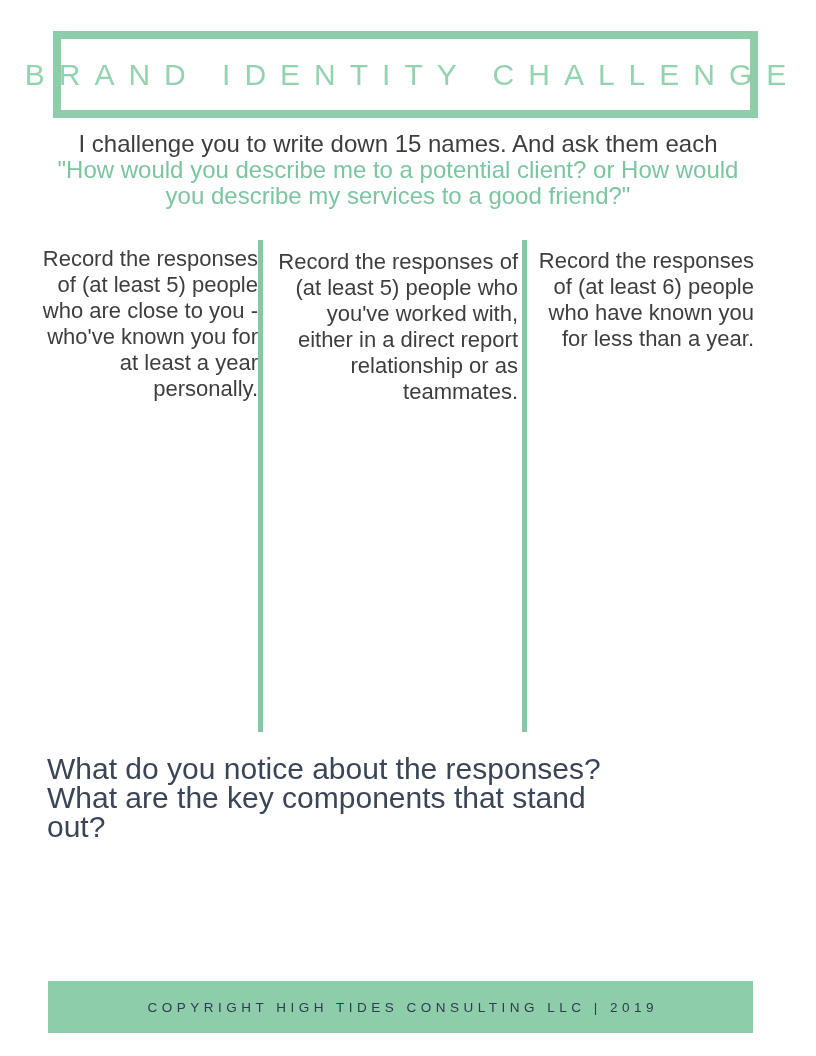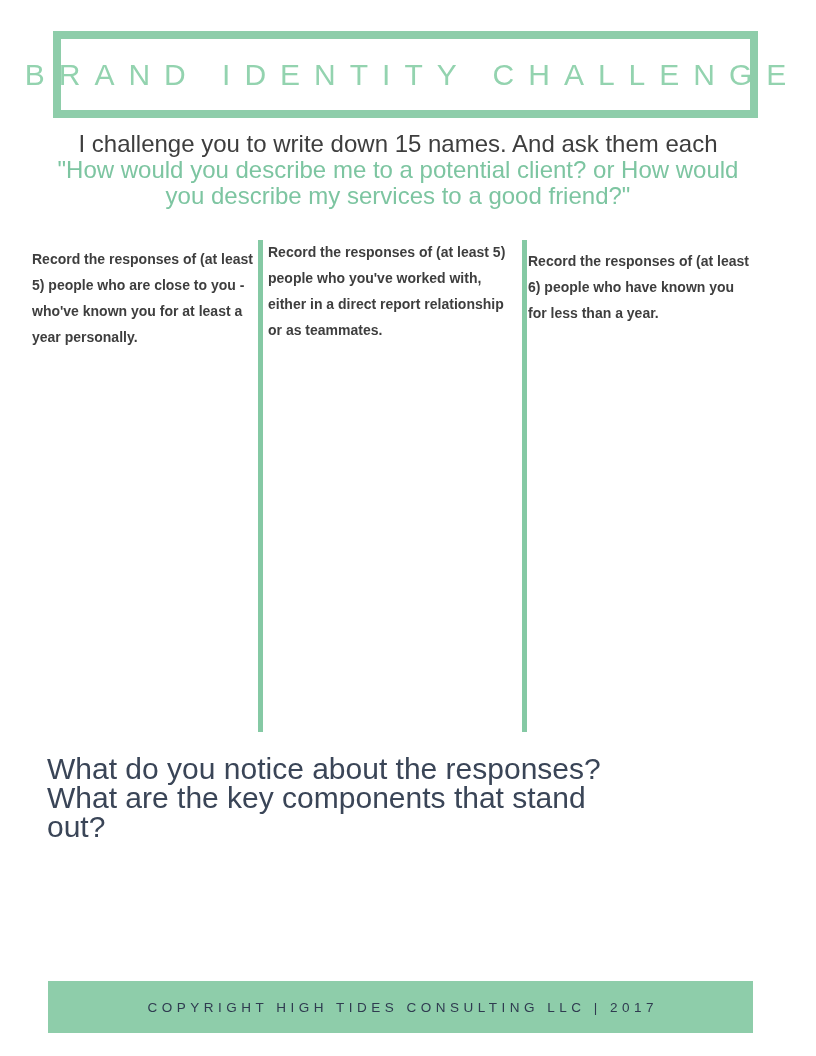--- a/index.html
+++ b/index.html
@@ -44,27 +44,26 @@
   }
   .intro .quote{color:var(--quote-green);}
   .divider{
     position:absolute;top:240px;width:5px;height:492px;
     background:var(--divider);
   }
   .divider.d1{left:258px;}
   .divider.d2{left:522px;}
   .col{
     position:absolute;
-    text-align:left;
-    font-size:14px;line-height:26px;
+    text-align:right;
+    font-size:22px;line-height:26px;
     color:var(--body-text);
-    font-weight:bold;
   }
   .col.c1{left:32px;top:246px;width:226px;}
-  .col.c2{left:268px;top:239px;width:250px;}
+  .col.c2{left:268px;top:249px;width:250px;}
   .col.c3{left:528px;top:248px;width:226px;}
   .question{
     position:absolute;left:47px;top:754px;width:600px;
     font-size:30px;line-height:29px;
     color:var(--navy);
   }
   .footer{
     position:absolute;left:48px;top:981px;
     width:705px;height:52px;
     background:var(--mint);
@@ -92,16 +91,16 @@
   <div class="divider d1"></div>
   <div class="divider d2"></div>
 
   <div class="col c1">Record the responses of (at least 5) people who are close to you -who've known you for at least a year personally.</div>
   <div class="col c2">Record the responses of (at least 5) people who you've worked with, either in a direct report relationship or as teammates.</div>
   <div class="col c3">Record the responses of (at least 6) people who have known you for less than a year.</div>
 
   <p class="question">What do you notice about the responses? What are the key components that stand out?</p>
 
   <footer class="footer">
-    <span>COPYRIGHT HIGH TIDES CONSULTING LLC | 2017</span>
+    <span>COPYRIGHT HIGH TIDES CONSULTING LLC | 2019</span>
   </footer>
 
 </div>
 
 </body></html>

